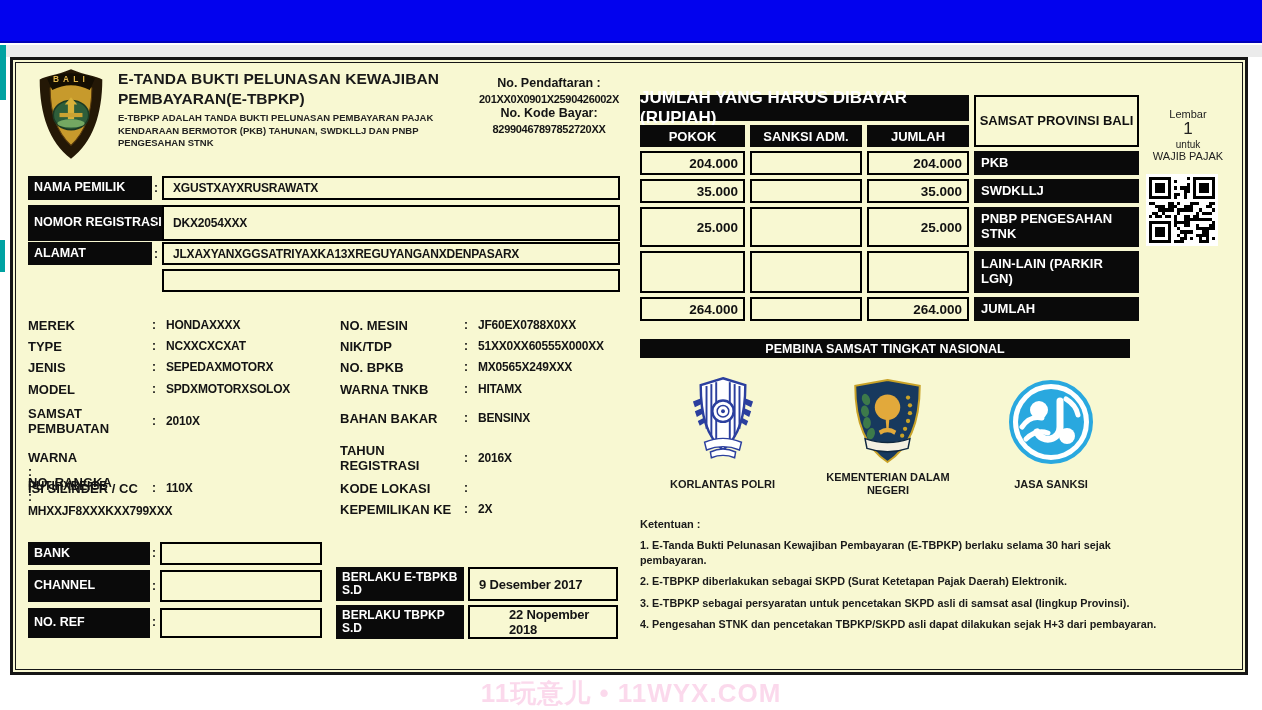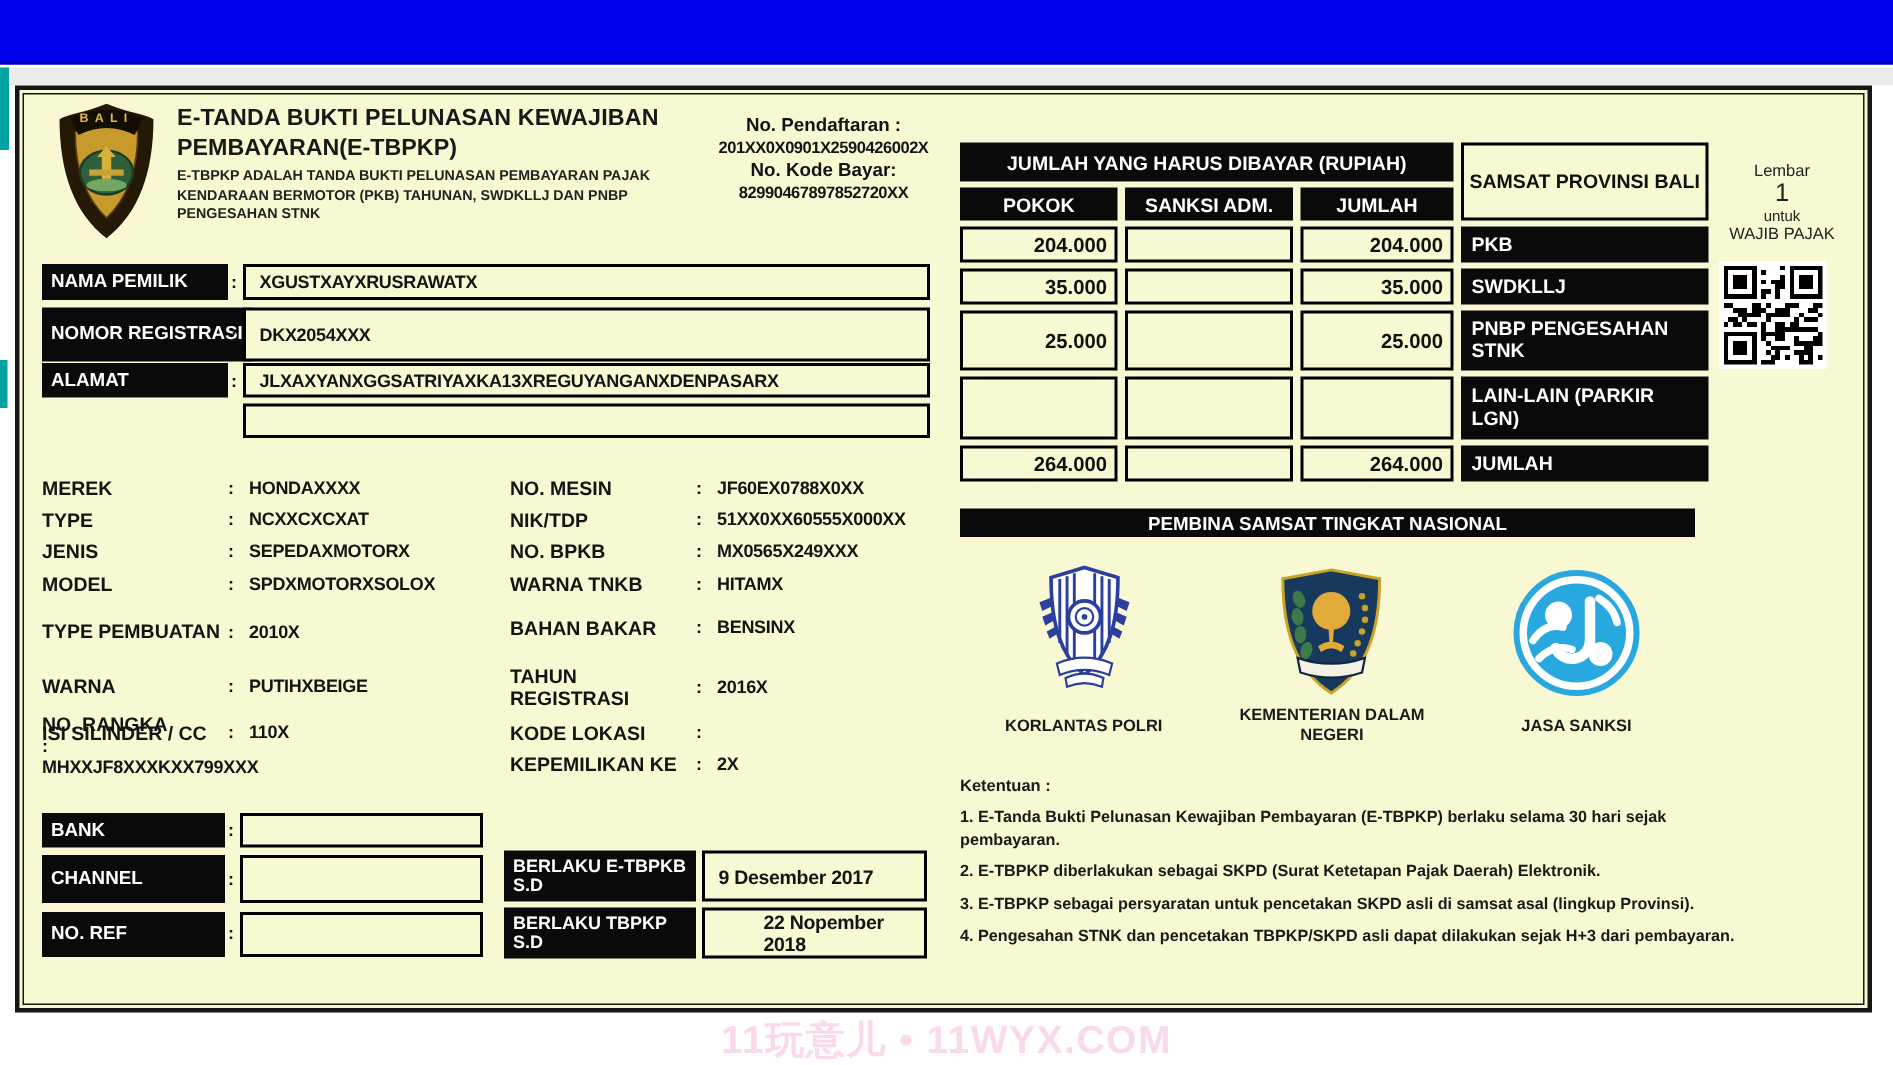--- a/index.html
+++ b/index.html
@@ -29,21 +29,21 @@
   .lembar .l1 { font-size:11px; }
   .lembar .l2 { font-size:17px; line-height:1.1; }
   .lembar .l3 { font-size:10px; }
   .lembar .l4 { font-size:11px; }
   .qr-wrap { left:1146px; top:174px; width:72px; height:72px; background:#fff; padding:3px; }
 
   
   .pay-grid { position:absolute; left:640px; top:95px; display:grid;
     grid-template-columns:105px 112px 102px 165px; gap:4px 5px;
     grid-template-rows:26px 22px 24px 24px 40px 42px 24px; }
-  .pay-title { grid-column:1/4; grid-row:1; background:#0a0a0a; color:#fff; font-weight:bold; font-size:13px; display:flex; align-items:center; justify-content:center; }
+  .pay-title { grid-column:1/4; grid-row:1; background:#0a0a0a; color:#fff; font-weight:bold; font-size:17px; display:flex; align-items:center; justify-content:center; }
   .pay-office { grid-column:4; grid-row:1/3; background:#f8f8d2; border:2px solid #000; color:#111; font-weight:bold; font-size:13px; display:flex; align-items:center; justify-content:center; text-align:center; line-height:1.25; padding:2px; }
   .pay-colhead { background:#0a0a0a; color:#fff; font-weight:bold; font-size:13px; display:flex; align-items:center; justify-content:center; }
   .pay-num { border:2px solid #000; background:#f8f8d2; color:#111; font-weight:bold; font-size:13.5px; display:flex; align-items:center; justify-content:flex-end; padding-right:5px; }
   .pay-rowlabel { background:#0a0a0a; color:#fff; font-weight:bold; font-size:13px; display:flex; align-items:center; padding:1px 7px; line-height:1.15; }
 
   
   .blk-label { background:#0a0a0a; color:#fff; font-weight:bold; font-size:12.5px; display:flex; align-items:center; padding:1px 6px; line-height:1.1; }
   .fbox { border:2px solid #000; background:#f8f8d2; display:flex; align-items:center; padding-left:9px; font-weight:bold; font-size:12px; color:#141414; letter-spacing:-0.2px; }
   .colon { position:absolute; font-weight:bold; font-size:12px; color:#141414; }
 
@@ -304,25 +304,25 @@
       <span class="vlabel">JENIS</span>
       <span class="vcolon">:</span>
       <span class="vval">SEPEDAXMOTORX</span>
     </div>
   <div class="vrow" style="left:28px; top:382px; width:305px;">
       <span class="vlabel">MODEL</span>
       <span class="vcolon">:</span>
       <span class="vval">SPDXMOTORXSOLOX</span>
     </div>
   <div class="vrow vcenter" style="left:28px; top:404px; width:305px; height:34px;">
-      <span class="vlabel">TYPE PEMBUATAN</span>
+      <span class="vlabel">SAMSAT PEMBUATAN</span>
       <span class="vcolon">:</span>
       <span class="vval">2010X</span>
     </div>
-  <div class="vrow" style="left:28px; top:450px; width:305px;">
+  <div class="vrow" style="left:28px; top:450px; width:305px;flex-direction:column;">
       <span class="vlabel">WARNA</span>
       <span class="vcolon">:</span>
       <span class="vval">PUTIHXBEIGE</span>
     </div>
   <div class="vrow" style="left:28px; top:481px; width:305px;">
       <span class="vlabel">ISI SILINDER / CC</span>
       <span class="vcolon">:</span>
       <span class="vval">110X</span>
     </div>
   <div class="vrow" style="left:28px; top:475px; width:305px;flex-direction:column;">

